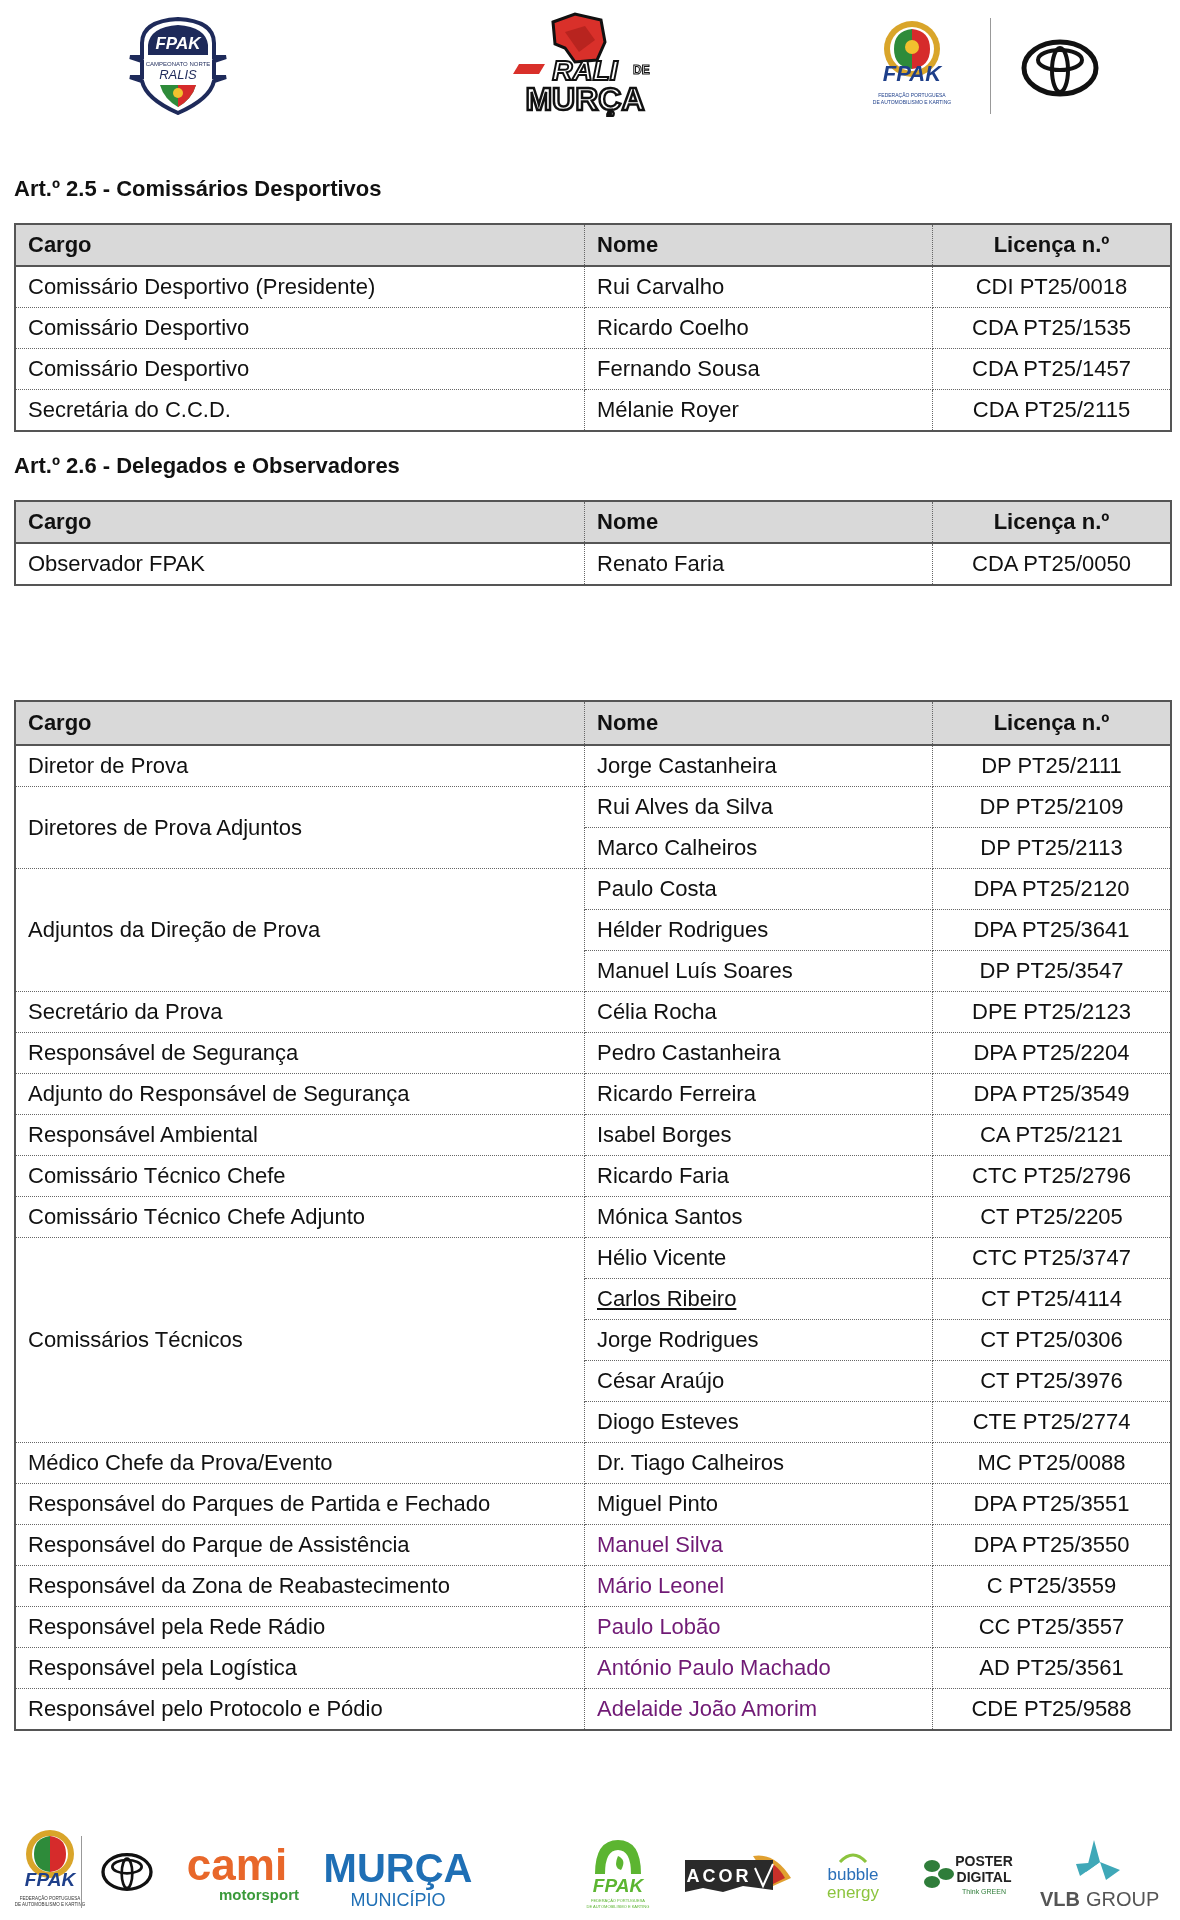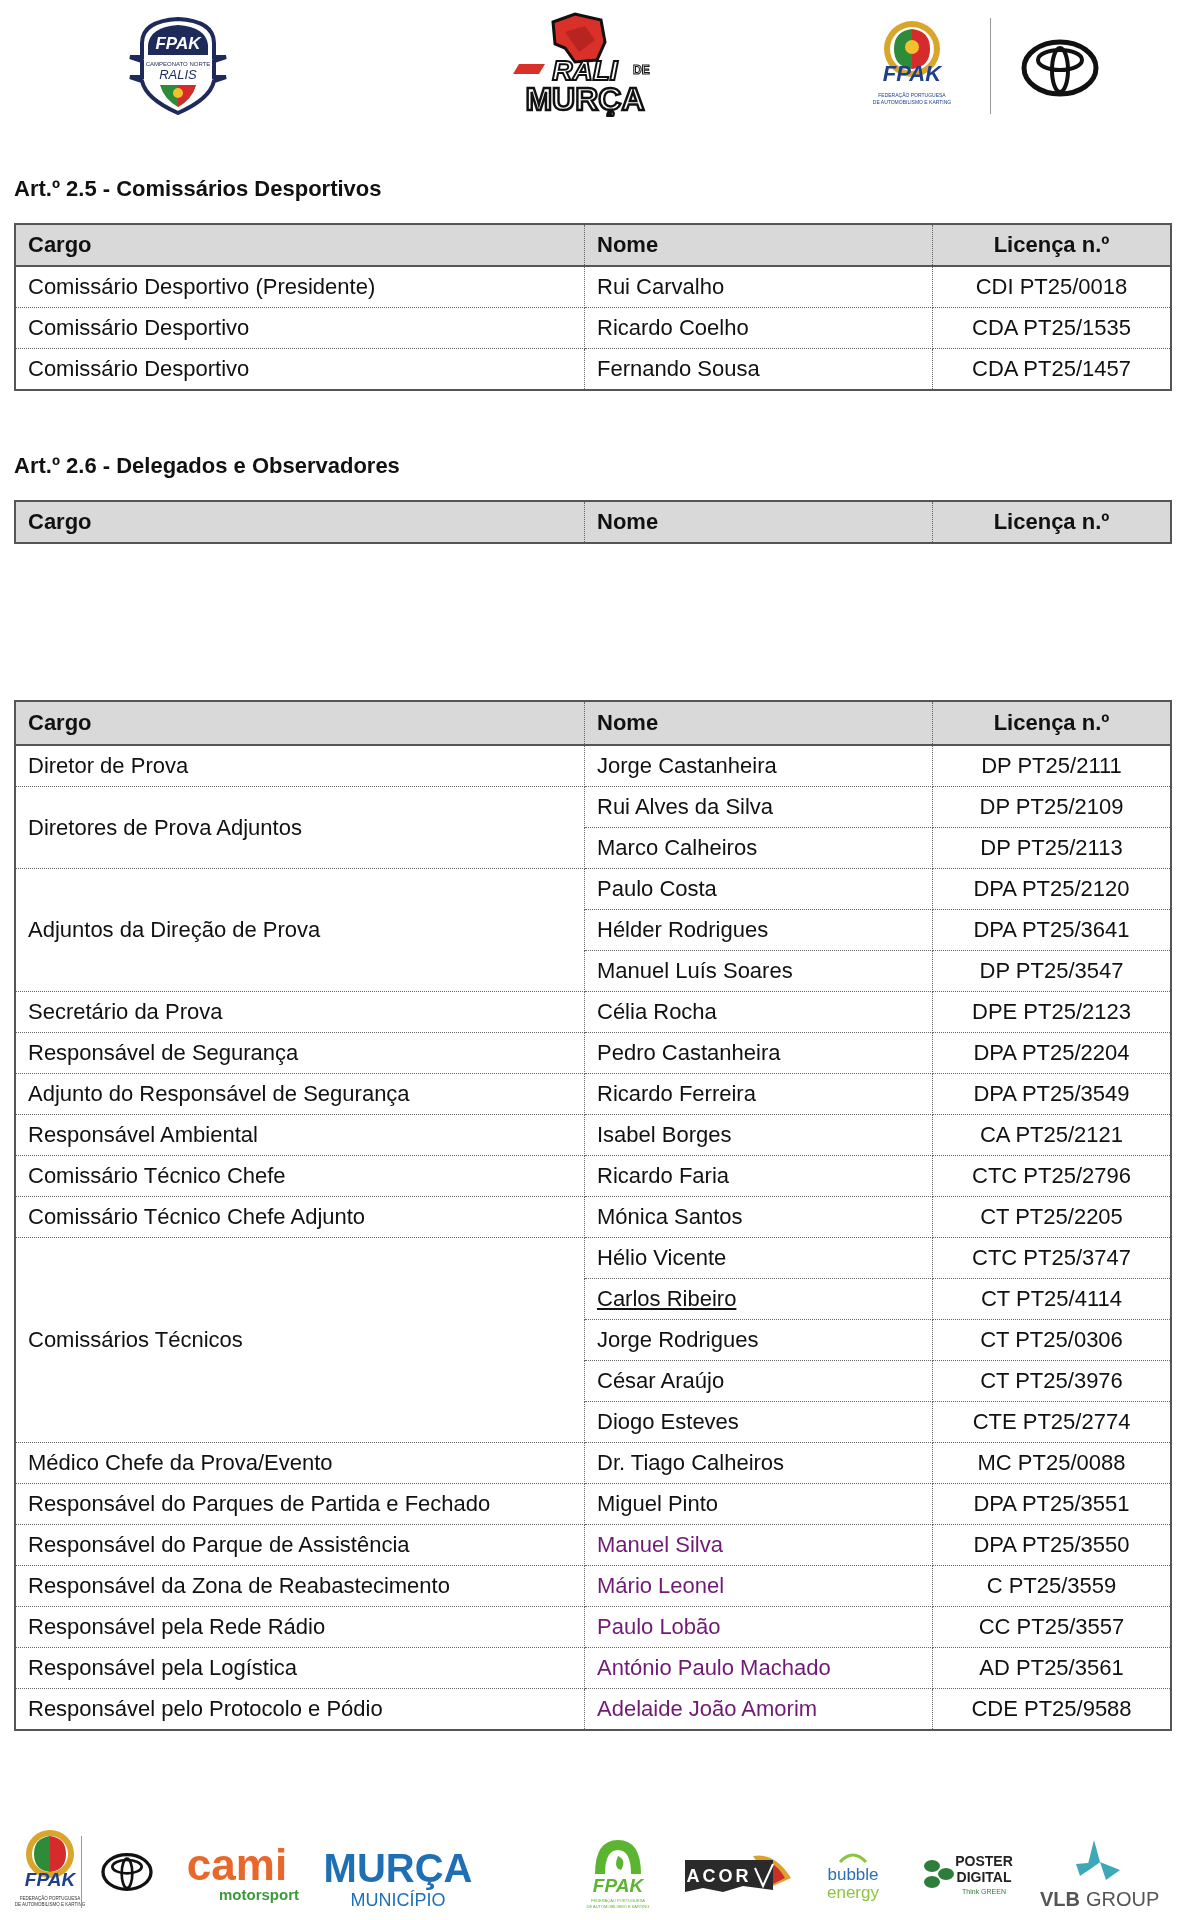--- a/index.html
+++ b/index.html
@@ -94,33 +94,43 @@
     <tr>
       <td class="c1">Comissário Desportivo</td>
       <td class="c2">Ricardo Coelho</td>
       <td class="c3">CDA PT25/1535</td>
     </tr>
     <tr>
       <td class="c1">Comissário Desportivo</td>
       <td class="c2">Fernando Sousa</td>
       <td class="c3">CDA PT25/1457</td>
     </tr>
+    <tr>
+      <td class="c1">Secretária do C.C.D.</td>
+      <td class="c2">Mélanie Royer</td>
+      <td class="c3">CDA PT25/2115</td>
+    </tr>
   </tbody>
 </table>
 
 <div class="section-title" style="top:453px;">Art.º 2.6 - Delegados e Observadores</div>
 <table class="t" style="top:500px;">
   <thead>
     <tr>
       <th class="c1">Cargo</th>
       <th class="c2">Nome</th>
       <th class="c3">Licença n.º</th>
     </tr>
   </thead>
   <tbody>
+    <tr>
+      <td class="c1">Observador FPAK</td>
+      <td class="c2">Renato Faria</td>
+      <td class="c3">CDA PT25/0050</td>
+    </tr>
   </tbody>
 </table>
 
 <div class="section-title" style="top:651px;margin-top:47px;">Art.º 2.7 - Oficiais da Prova</div>
 <table class="t" id="t27" style="top:700px;">
   <thead>
     <tr>
       <th class="c1" style="height:42px;">Cargo</th>
       <th class="c2" style="height:42px;">Nome</th>
       <th class="c3" style="height:42px;">Licença n.º</th>

